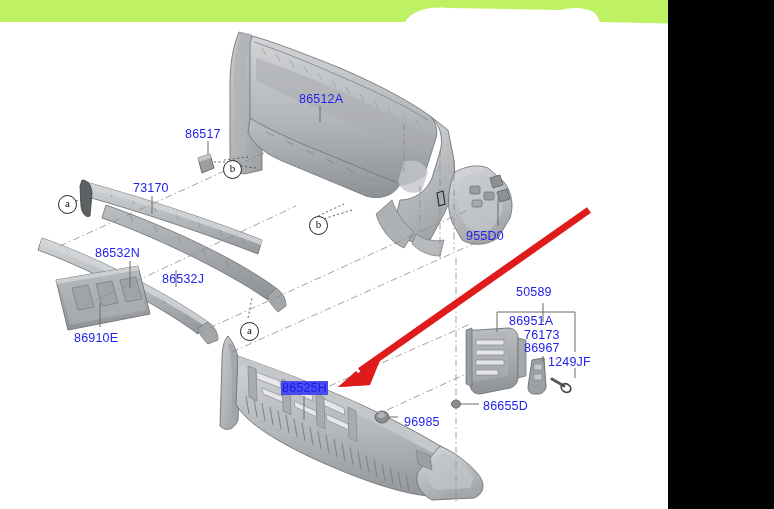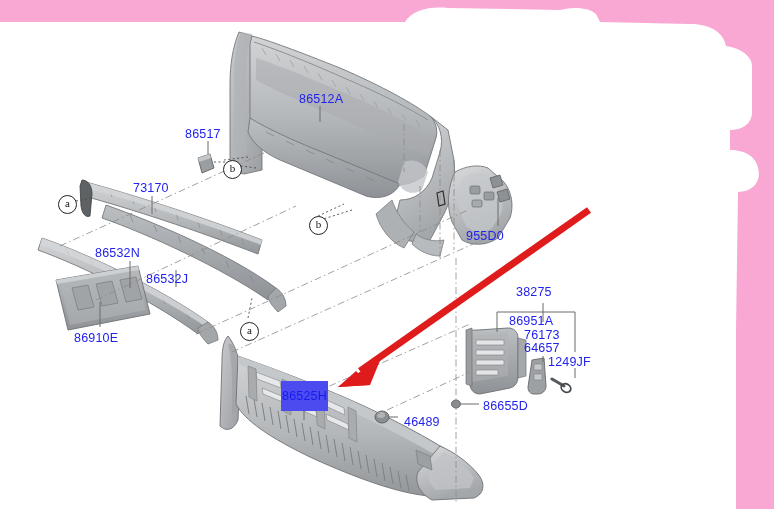--- a/index.html
+++ b/index.html
@@ -1,31 +1,31 @@
 <!DOCTYPE html>
 <html><head>
 <meta charset="utf-8">
 <style>
   html,body{margin:0;padding:0;background:#000;}
   #stage{
-    position:relative;width:774px;height:509px;
-    background:#f9a8d4;overflow:hidden;
+    position:relative;width:668px;height:509px;
+    background:#bef264;overflow:hidden;
     font-family:"Liberation Sans", sans-serif;
   }
   
   #canvas-shape{position:absolute;left:0;top:0;width:774px;height:509px;}
   #svg-parts{position:absolute;left:0;top:0;width:774px;height:509px;}
   #svg-lines{position:absolute;left:0;top:0;width:774px;height:509px;}
   #svg-arrow{position:absolute;left:0;top:0;width:774px;height:509px;}
   .lbl{
     position:absolute;color:#2222ee;font-size:12.5px;
     white-space:nowrap;letter-spacing:.2px;line-height:14px;
   }
   .lbl.hl{
-    background:#4b4bf0;color:#1a1aee;padding:8px 1px;
+    background:#4b4bf0;color:#1a1aee;padding:0 1px;
   }
   .callout{
     position:absolute;width:17px;height:17px;border:1.1px solid #222;
     border-radius:50%;background:#fff;color:#111;
     font-size:11px;text-align:center;line-height:15px;
     font-family:"Liberation Serif", serif;
   }
 </style>
 </head>
 <body>
@@ -353,30 +353,30 @@
       <path d="M338,387 L370,385 L356,371 Z" fill="#e01b1b"></path>
       <path d="M338,387 L381,358 L372,377 L360,381 Z" fill="#e01b1b"></path>
     </g>
   </svg>
 
   <div>
     <span class="lbl" style="left:299px;top:92px">86512A</span>
     <span class="lbl" style="left:185px;top:127px">86517</span>
     <span class="lbl" style="left:133px;top:181px">73170</span>
     <span class="lbl" style="left:95px;top:246px">86532N</span>
-    <span class="lbl" style="left:146px;top:272px">86532J</span>
+    <span class="lbl" style="left:162px;top:272px">86532J</span>
     <span class="lbl" style="left:74px;top:331px">86910E</span>
     <span class="lbl" style="left:466px;top:229px">955D0</span>
-    <span class="lbl" style="left:516px;top:285px">38275</span>
+    <span class="lbl" style="left:516px;top:285px">50589</span>
     <span class="lbl" style="left:509px;top:314px">86951A</span>
     <span class="lbl" style="left:524px;top:328px">76173</span>
-    <span class="lbl" style="left:524px;top:341px">64657</span>
+    <span class="lbl" style="left:524px;top:341px">86967</span>
     <span class="lbl" style="left:548px;top:355px">1249JF</span>
     <span class="lbl hl" style="left:281px;top:381px">86525H</span>
-    <span class="lbl" style="left:404px;top:415px">46489</span>
+    <span class="lbl" style="left:404px;top:415px">96985</span>
     <span class="lbl" style="left:483px;top:399px">86655D</span>
   </div>
 
   <div>
     <span class="callout" style="left:58px;top:195px">a</span>
     <span class="callout" style="left:223px;top:160px">b</span>
     <span class="callout" style="left:309px;top:216px">b</span>
     <span class="callout" style="left:240px;top:322px">a</span>
   </div>
 

